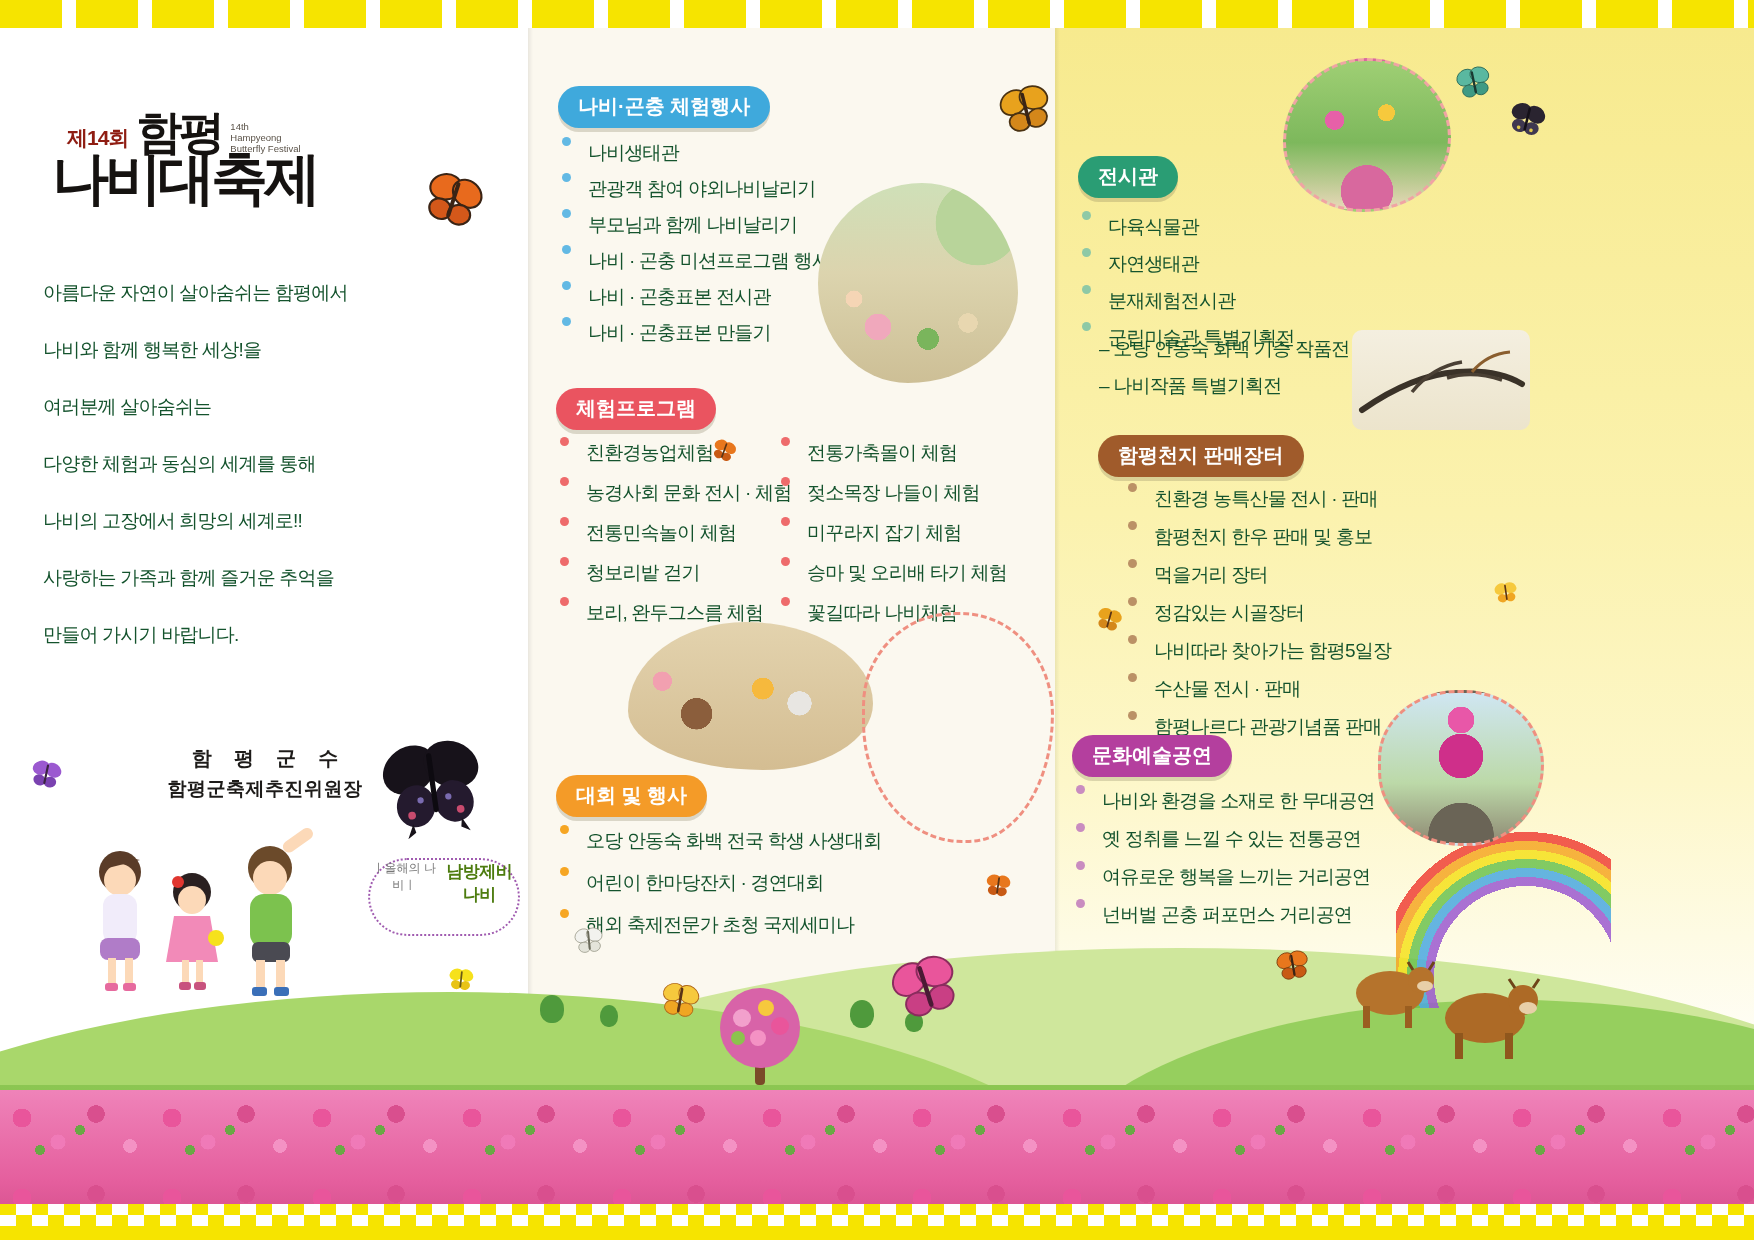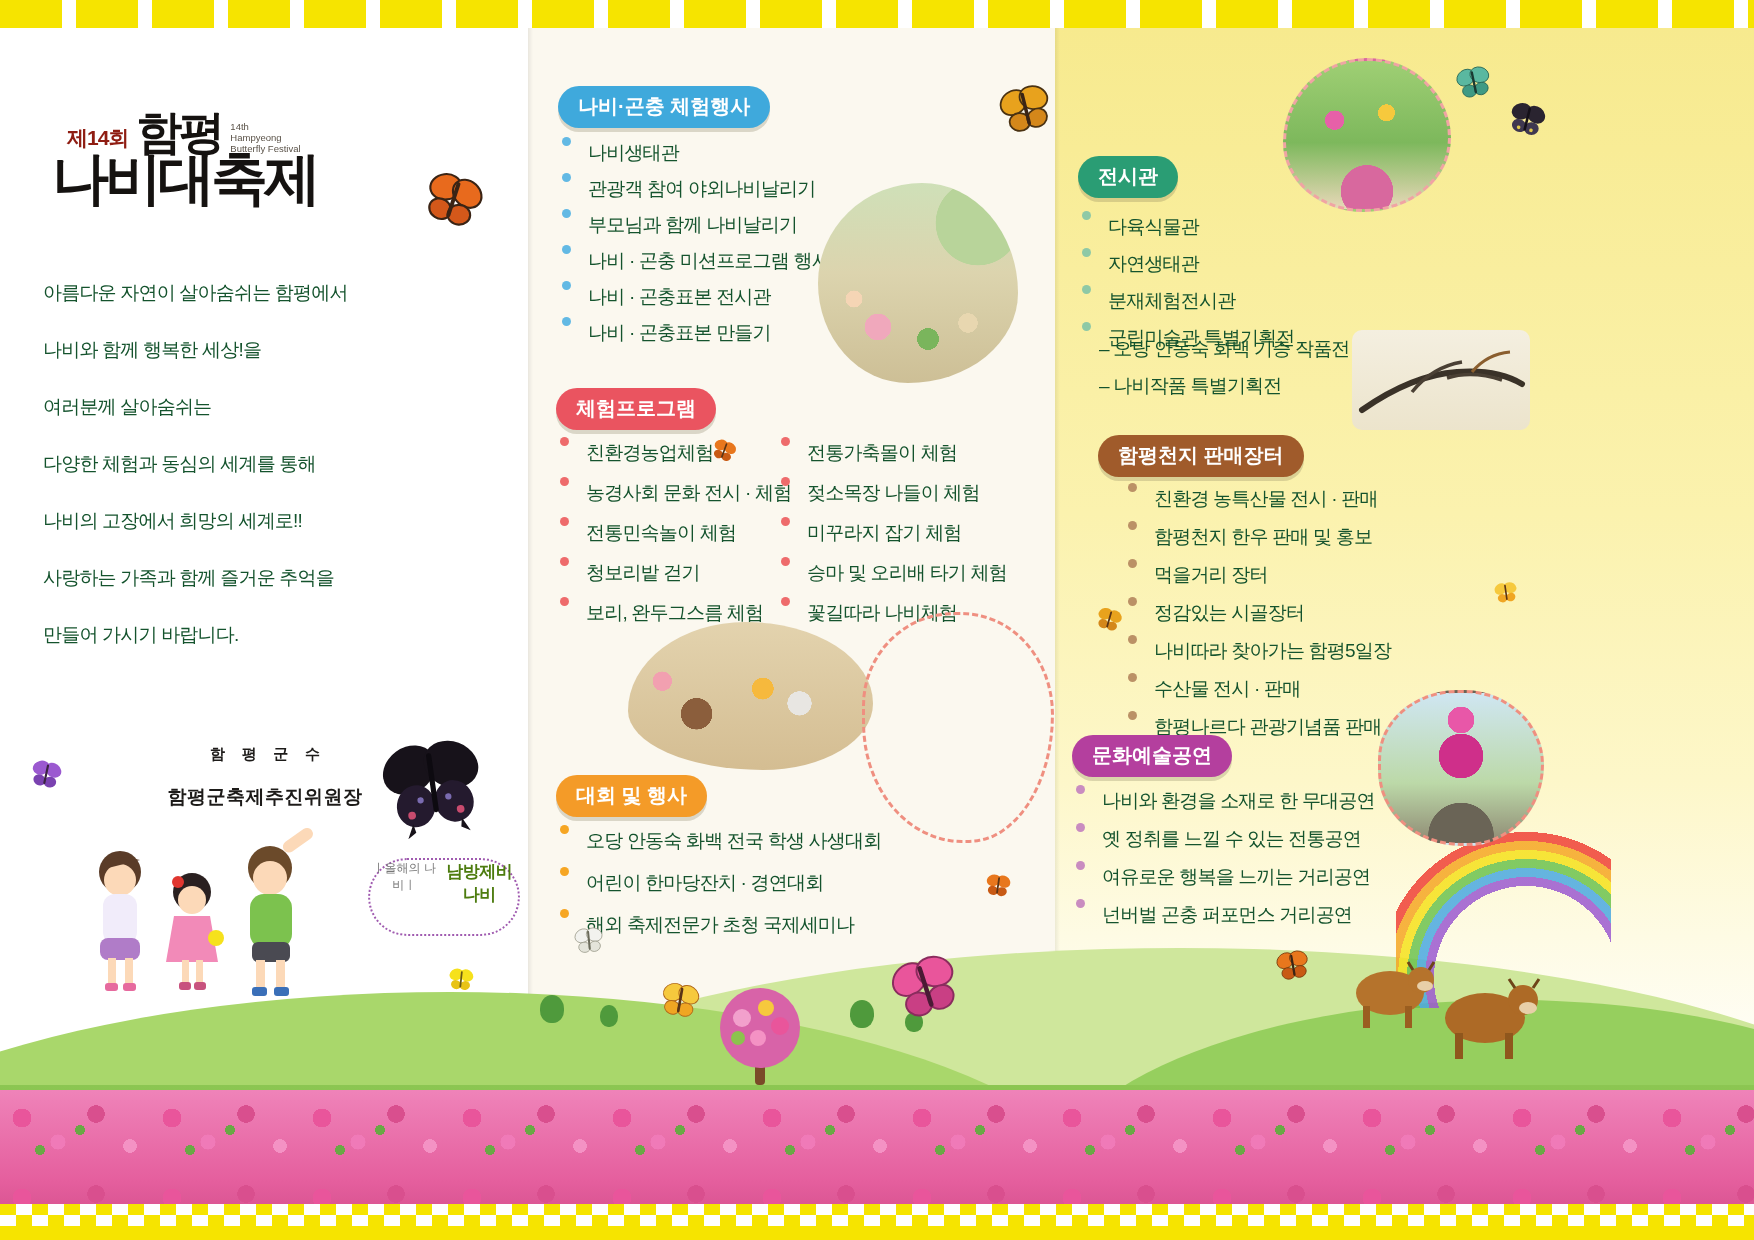--- a/index.html
+++ b/index.html
@@ -28,21 +28,21 @@
   .logo-row1{display:flex;align-items:center;gap:8px;margin-left:15px;}
   .logo-ed{color:#8f1d12;font-weight:bold;font-size:21px;padding-top:12px;letter-spacing:-1px;}
   .logo-hp{font-size:46px;font-weight:900;color:#151210;letter-spacing:-3px;line-height:44px;}
   .logo-en{font-size:9.5px;line-height:11px;color:#5a5248;padding-top:10px;white-space:pre-line;}
   .logo-main{font-size:57px;font-weight:900;color:#151210;letter-spacing:-4px;line-height:56px;margin-top:-4px;}
 
   
   .greet{left:40px;top:282px;width:450px;text-align:center;}
   .greet .li{display:block;font-size:21px;line-height:22px;margin-bottom:35px;color:#2e2c2a;letter-spacing:-0.5px;}
   .sig{left:40px;top:745px;width:450px;text-align:center;font-weight:bold;color:#1d1b19;}
-  .sig .s1{font-size:15px;white-space:pre;margin-bottom:20px;}
+  .sig .s1{font-size:20px;white-space:pre;margin-bottom:4px;}
   .sig .s2{font-size:19px;letter-spacing:0.5px;}
 
   
   .badge{display:inline-block;color:#fff;font-weight:bold;font-size:20px;letter-spacing:0px;
     padding:7px 20px 8px;border-radius:22px;box-shadow:0 4px 0 rgba(120,110,80,0.25);white-space:nowrap;}
   .b-blue{background:#3fa9dc;text-align:right;}
   .b-red{background:#ea5460;}
   .b-orange{background:#f49b28;}
   .b-green{background:#2a9d74;}
   .b-brown{background:#a05b2b;}

